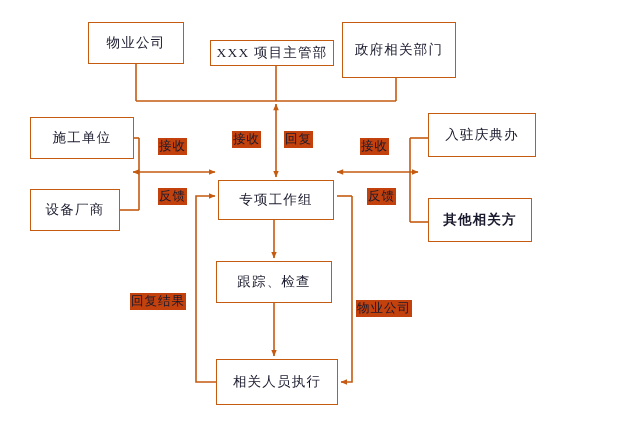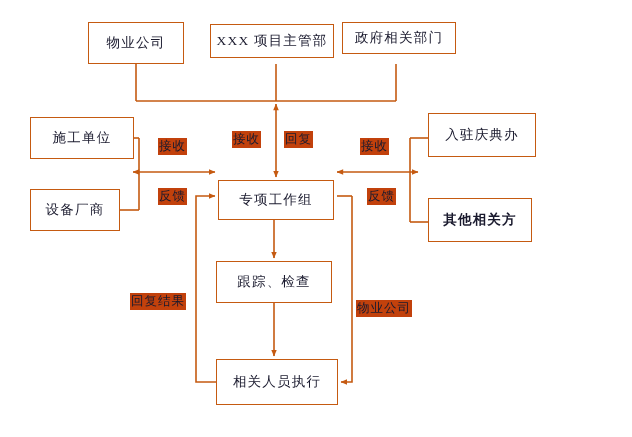--- a/index.html
+++ b/index.html
@@ -94,25 +94,25 @@
 
       <path d="M216,382 L196,382 L196,290"></path>
 
     </g>
   </svg>
 
   <div class="node" style="left:88px; top:22px; width:96px; height:42px;">
     <span>物业公司</span>
   </div>
 
-  <div class="node" style="left:210px; top:24px; width:124px; height:34px;">
+  <div class="node" style="left:210px; top:40px; width:124px; height:26px;">
     <span>XXX 项目主管部</span>
   </div>
 
-  <div class="node" style="left:342px; top:22px; width:114px; height:32px;">
+  <div class="node" style="left:342px; top:22px; width:114px; height:56px;">
     <span>政府相关部门</span>
   </div>
 
   <div class="node" style="left:30px; top:117px; width:104px; height:42px;">
     <span>施工单位</span>
   </div>
 
   <div class="node" style="left:30px; top:189px; width:90px; height:42px;">
     <span>设备厂商</span>
   </div>

